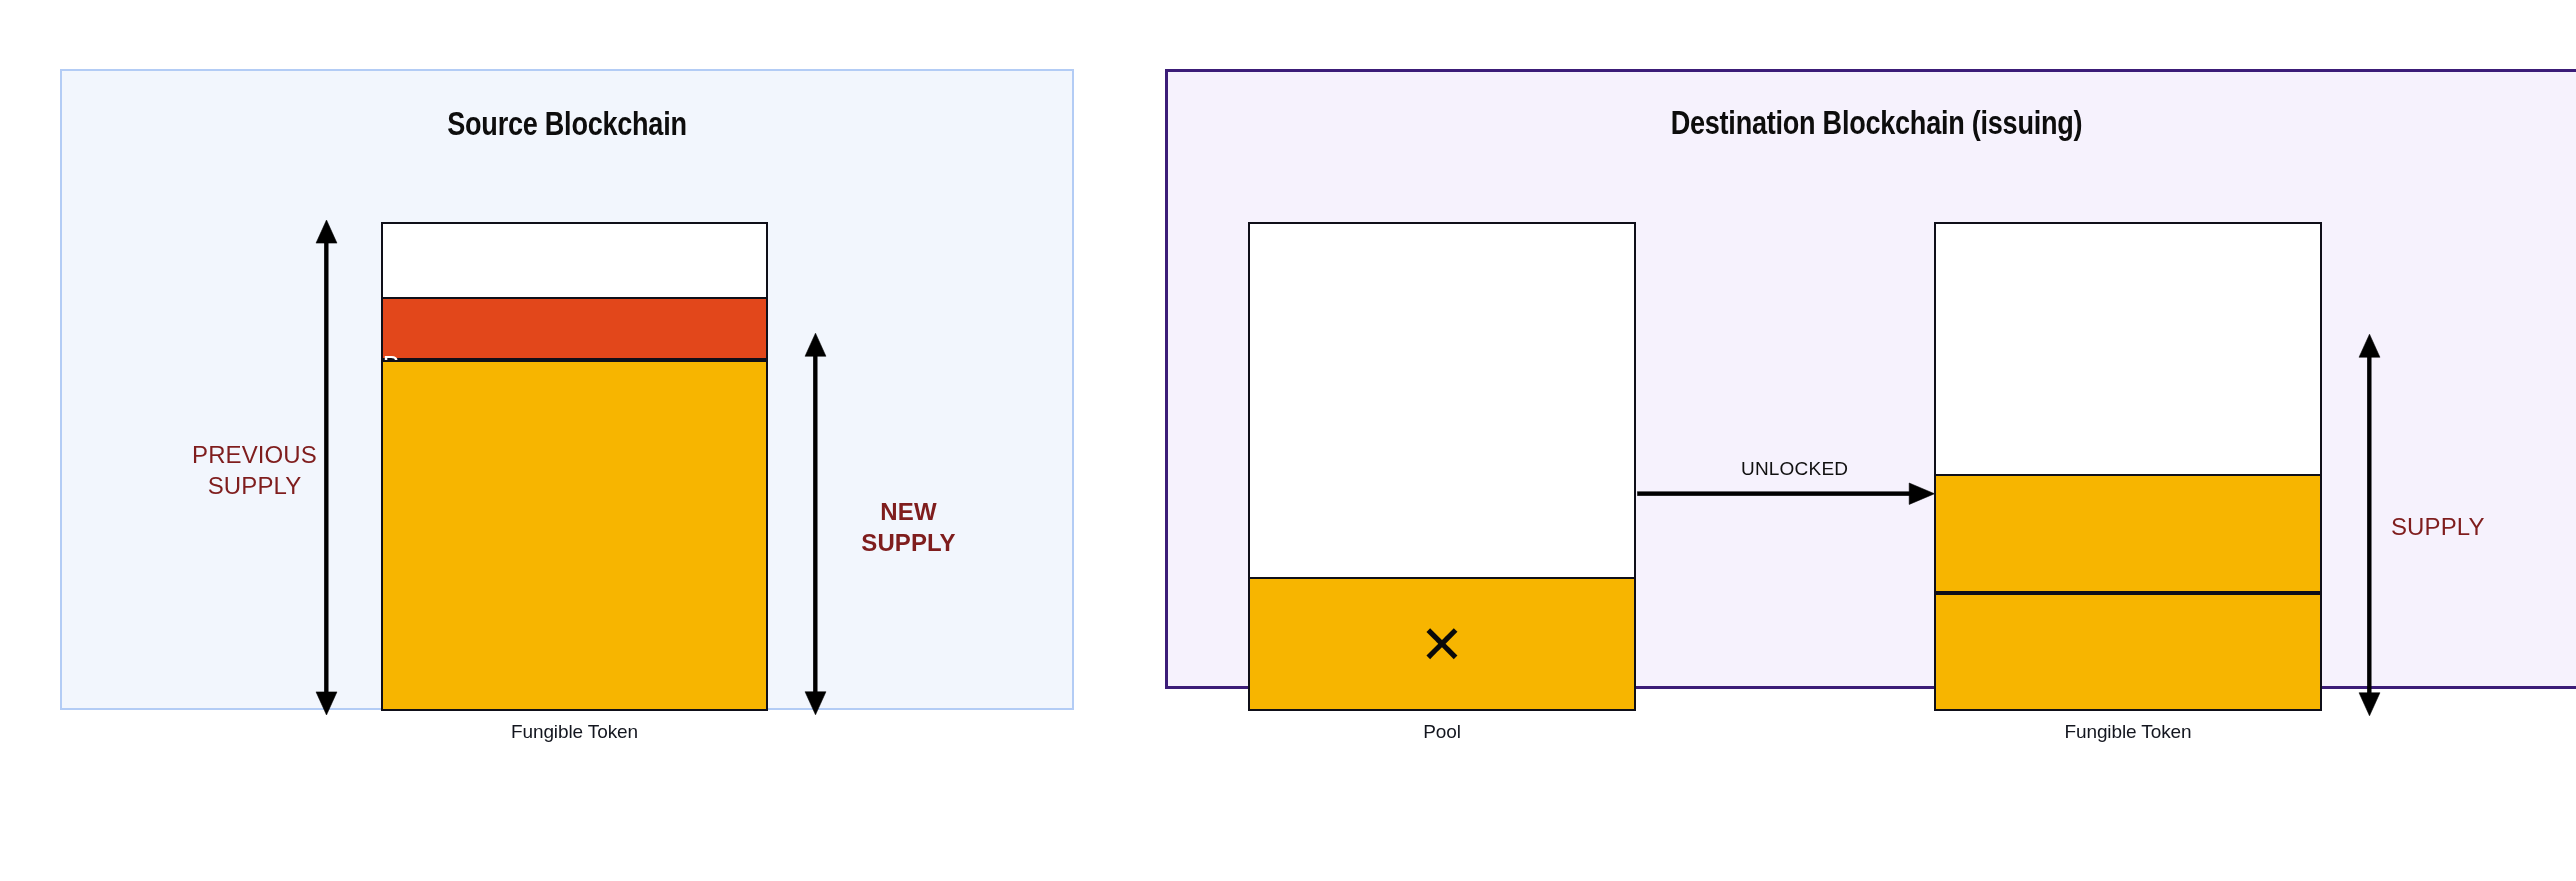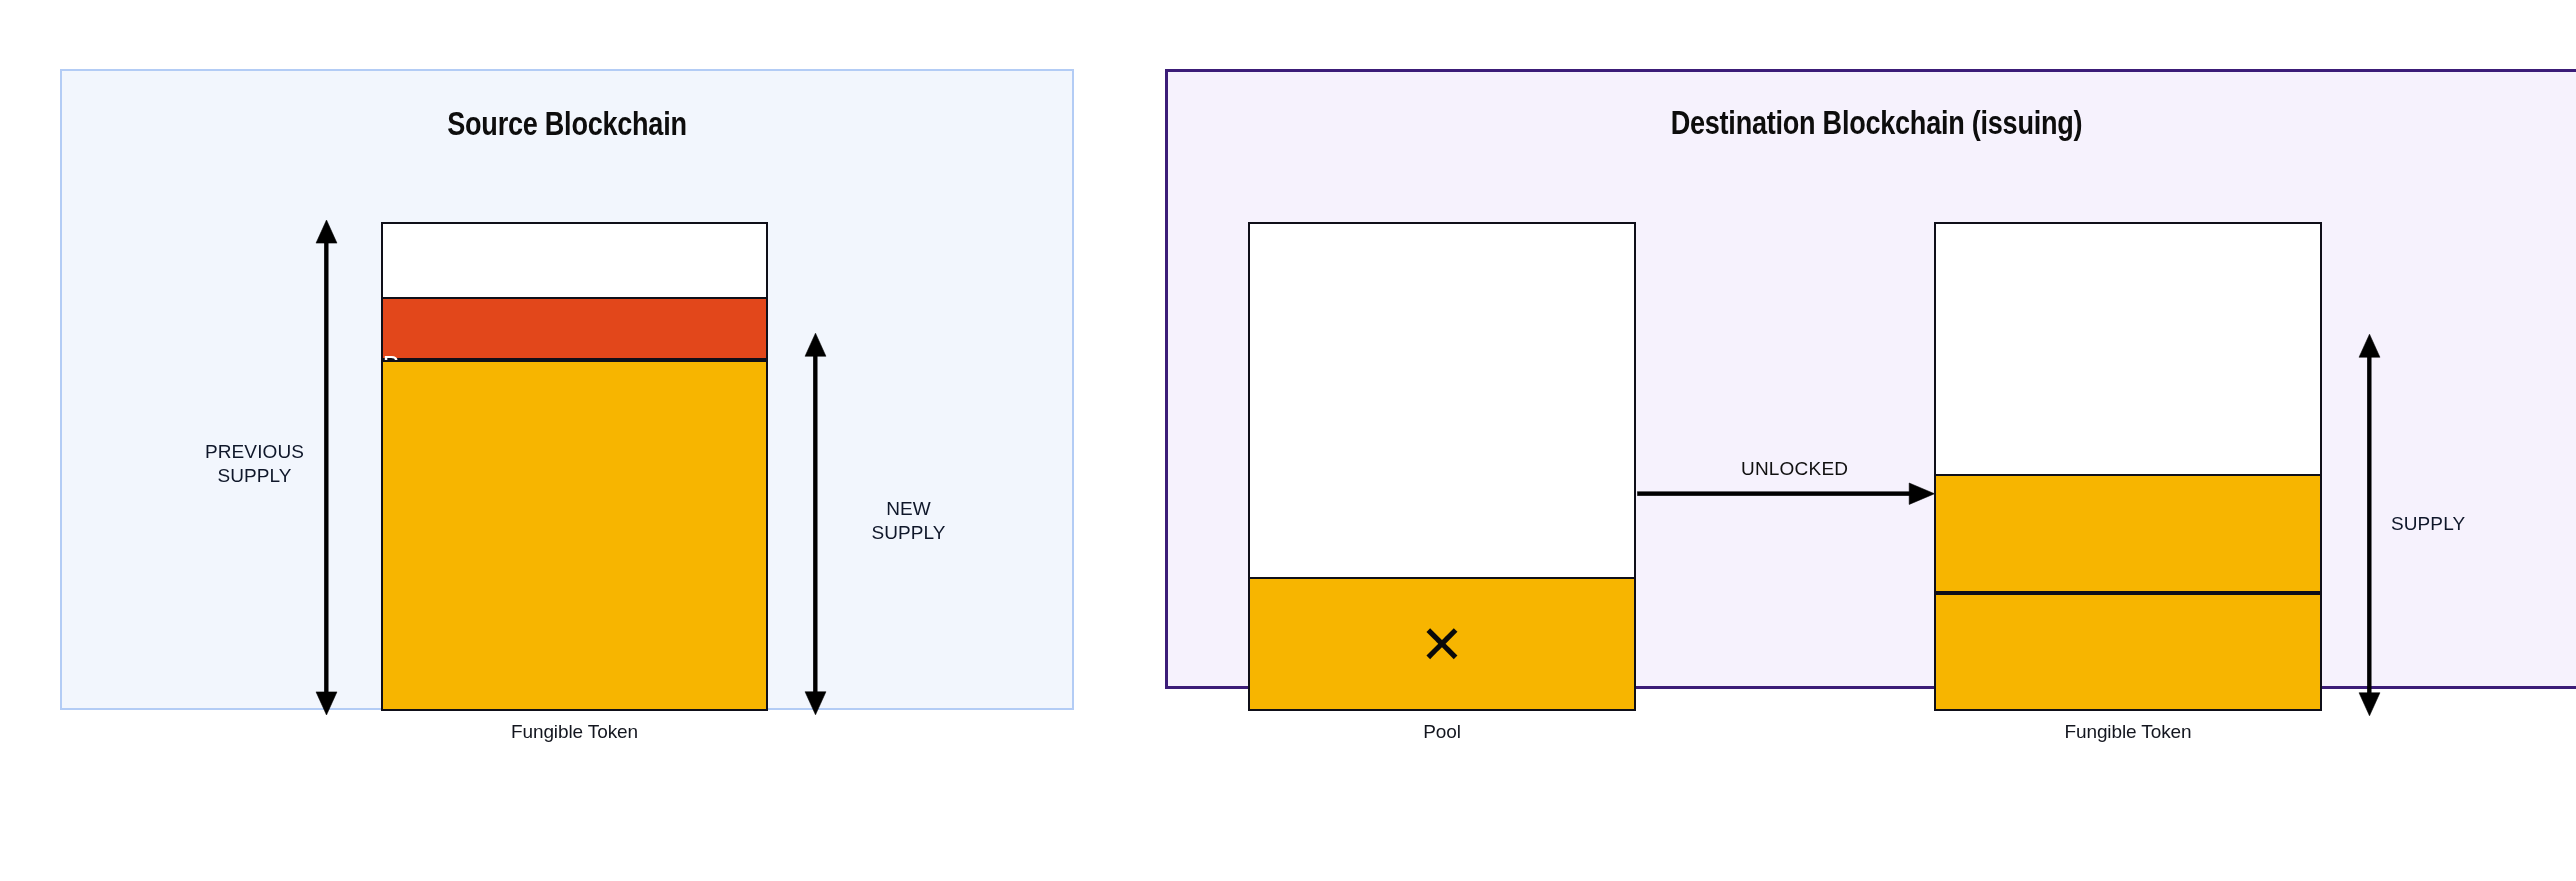--- a/index.html
+++ b/index.html
@@ -59,22 +59,22 @@
     position:absolute; text-align:center;
     font-size:19px; color:#13161f; font-weight:400;
     white-space:nowrap; letter-spacing:-0.1px;
   }
 
   
   .measure{position:absolute;}
   .measure svg{display:block;overflow:visible;}
 
   .measure-label{
-    position:absolute; text-align:center; font-size:19px;
-    color:#0f172a; line-height:1.28; white-space:pre-line;
+    position:absolute; text-align:center; font-size:24px;
+    color:#7f1d1d; line-height:1.28; white-space:pre-line;
     letter-spacing:0.1px;
   }
 
   
   #unlocked-flow{position:absolute;}
   #unlocked-flow svg{display:block;overflow:visible;}
   #unlocked-label{
     position:absolute; font-size:19px; color:#111111;
     white-space:nowrap; letter-spacing:0.2px;margin-left:31px;
   }
@@ -111,21 +111,21 @@
 
   <div class="measure" style="left:737px; top:260px;">
     <svg width="33" height="386" viewBox="0 0 60 694" aria-hidden="true">
       <g fill="#000000" stroke="#000000">
         <polygon points="30,0 11,42 49,42"></polygon>
         <rect x="26" y="36" width="7" height="622"></rect>
         <polygon points="30,694 11,652 49,652"></polygon>
       </g>
     </svg>
   </div>
-  <div class="measure-label" style="left:774px; top:426px; width:145px;">NEW
+  <div class="measure-label" style="left:774px; top:426px; width:145px;font-weight:bold;">NEW
 SUPPLY</div>
 
 </div>
 
 <div class="panel" id="destination-panel">
 
   <div class="panel-title">Destination Blockchain (issuing)</div>
 
   <div class="bar" id="pool-bar" style="left:80px; top:150px; width:388px; height:487px;">
 

